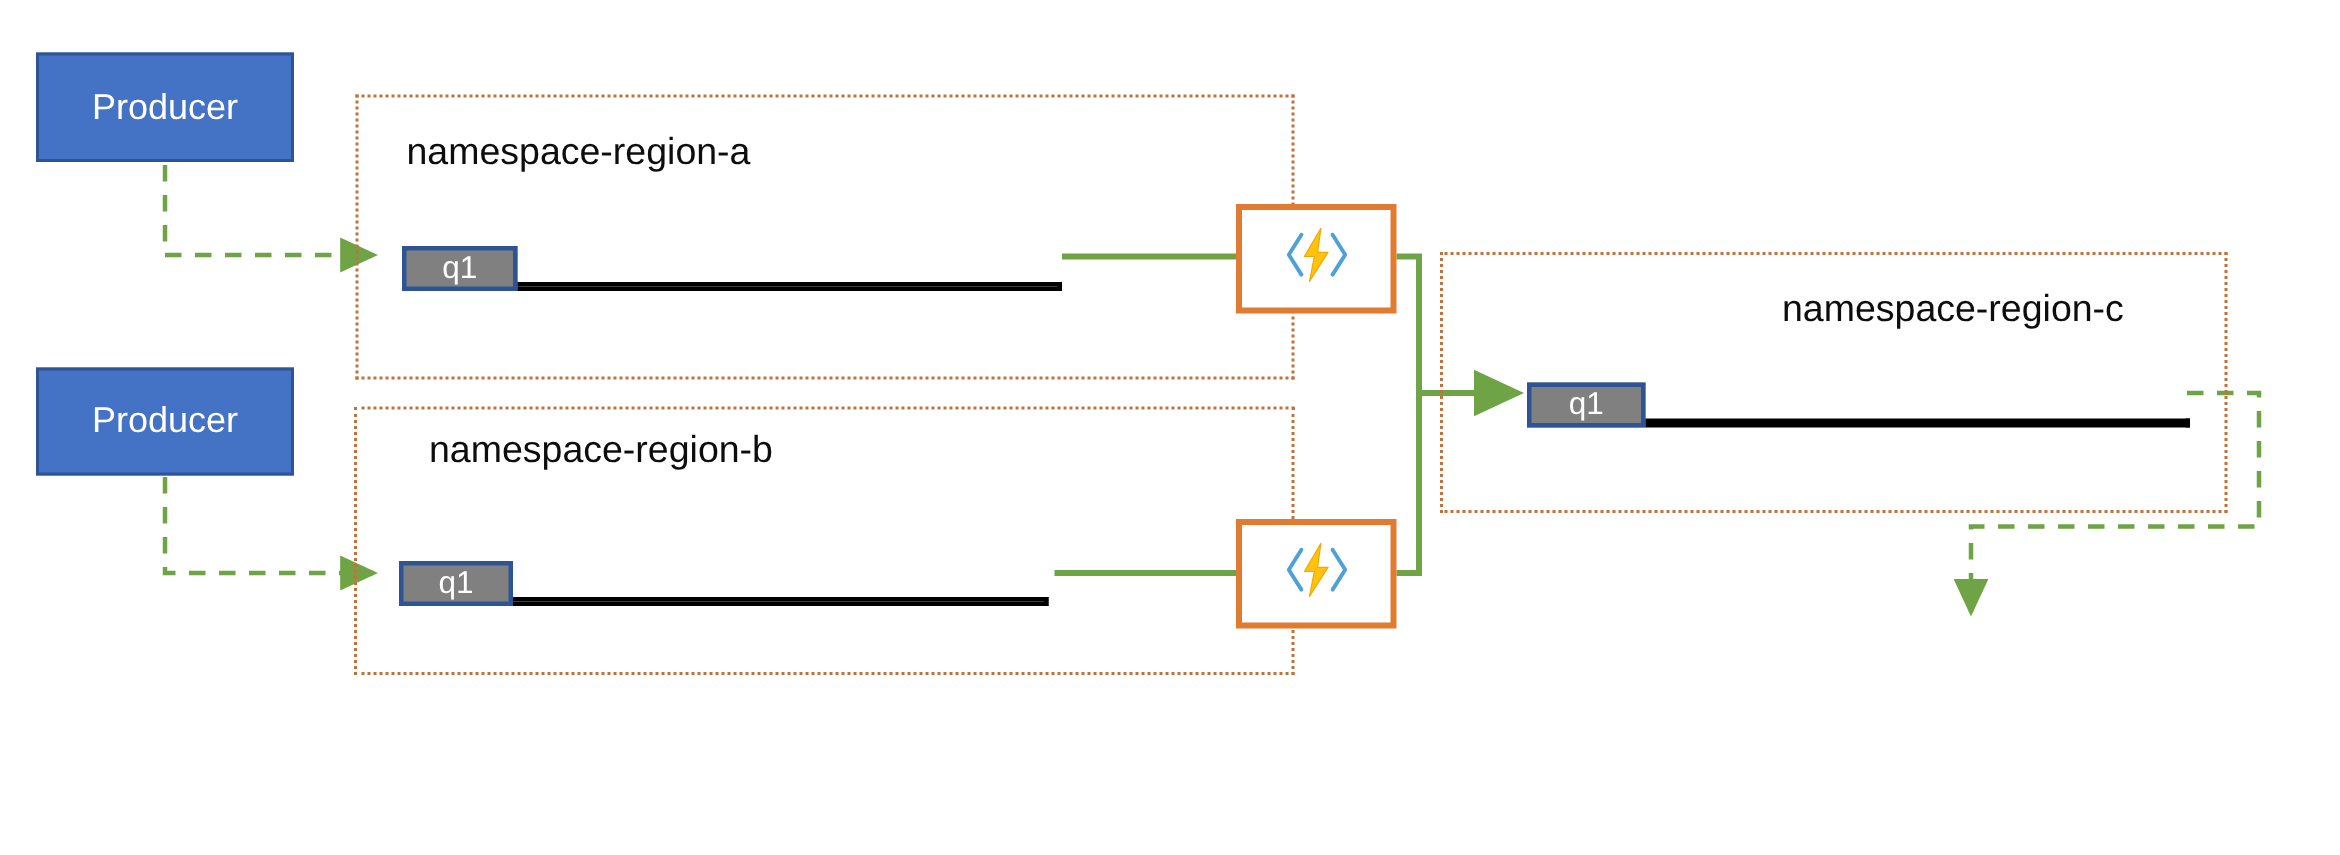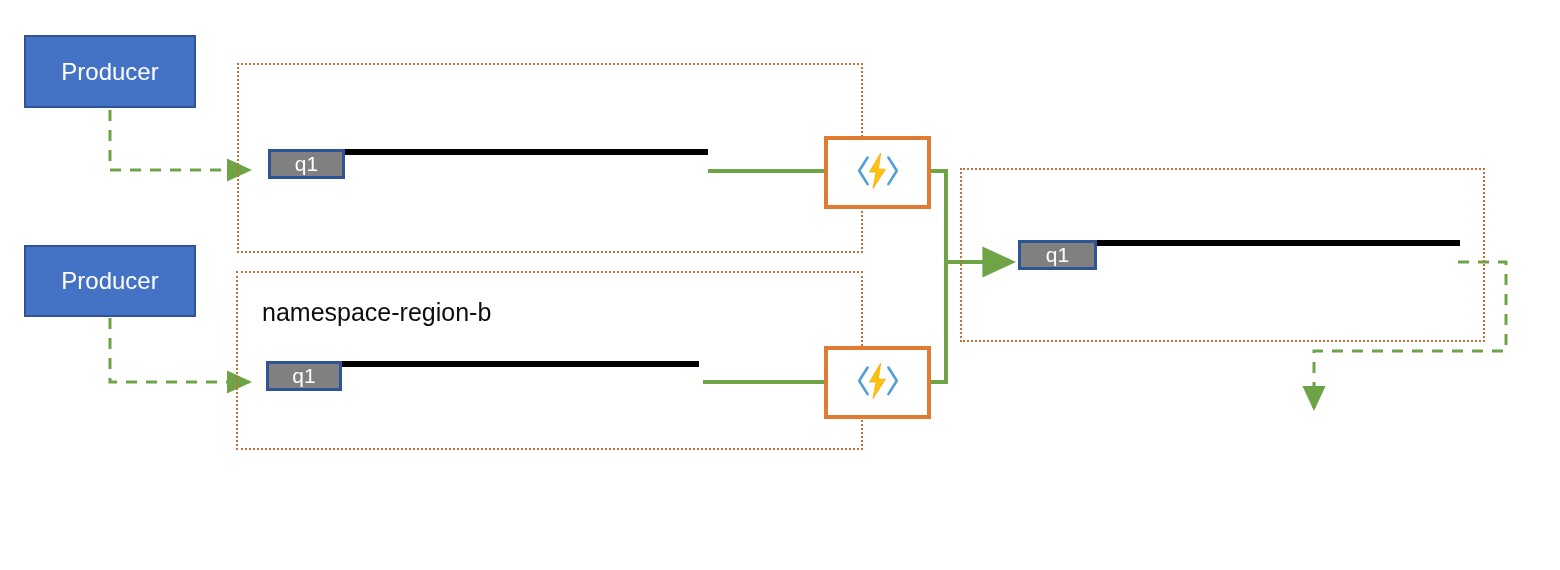--- a/index.html
+++ b/index.html
@@ -50,21 +50,21 @@
     align-items: center;
     justify-content: center;
     color: #ffffff;
     font-size: 24px;
     font-family: "Liberation Sans", sans-serif;
   }
   
   .queue {
     position: absolute;
     display: flex;
-    align-items: flex-start;
+    align-items: flex-end;
     box-sizing: border-box;
   }
   .queue .head-cell {
     background: #808080;
     border: 3px solid #2E5496;
     box-sizing: border-box;
     display: flex;
     align-items: center;
     justify-content: center;
     color: #ffffff;
@@ -134,25 +134,27 @@
       <path d="M946,262 L1012,262" fill="none" stroke="#6FA446" stroke-width="4" marker-end="url(#arrow-green)"></path>
     </g>
 
      consumer : dashed --&gt;
     <g>
       <path d="M1458,262 L1506,262 L1506,351 L1314,351 L1314,408" fill="none" stroke="#6FA446" stroke-width="3" stroke-dasharray="11,9" marker-end="url(#arrow-green)"></path>
     </g>
   </svg>
 
   <div class="ns-box" style="left:237px; top:63px; width:626px; height:190px;"></div>
+  <div class="ns-label" style="left:271px; top:87px;">namespace-region-a</div>
 
   <div class="ns-box" style="left:236px; top:271px; width:627px; height:179px;"></div>
-  <div class="ns-label" style="left:262px; top:286px;margin-top:12px;">namespace-region-b</div>
+  <div class="ns-label" style="left:286px; top:286px;">namespace-region-b</div>
 
   <div class="ns-box" style="left:960px; top:168px; width:525px; height:174px;"></div>
+  <div class="ns-label" style="left:1188px; top:192px;">namespace-region-c</div>
 
   <div class="node-box" style="left:24px; top:35px; width:172px; height:73px;">
     <span>Producer</span>
   </div>
 
   <div class="node-box" style="left:24px; top:245px; width:172px; height:72px;">
     <span>Producer</span>
   </div>
 
 

